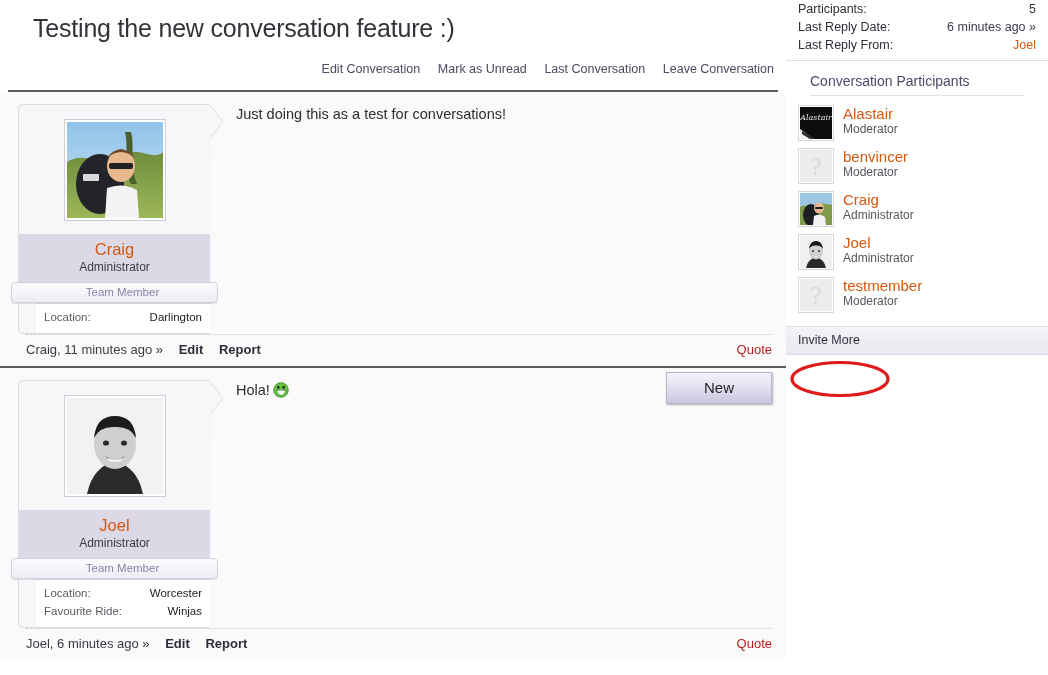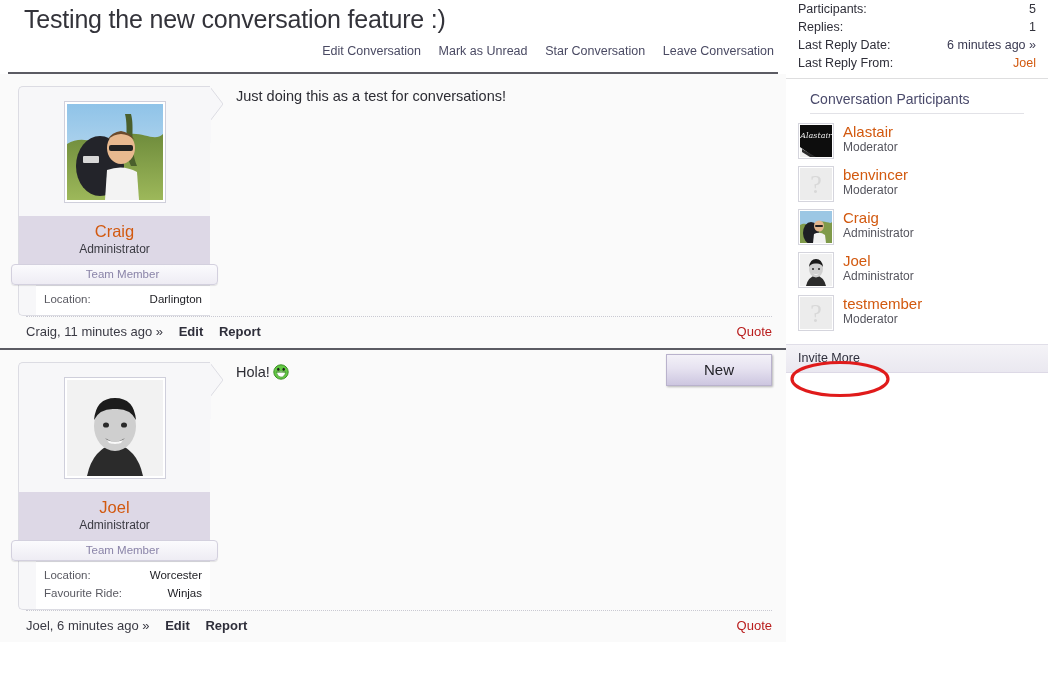--- a/index.html
+++ b/index.html
@@ -28,21 +28,21 @@
     position: absolute;
     left: 0; top: 0;
     width: 786px;
     height: 675px;
   }
 
   .title {
     font-size: 25px;
     font-weight: normal;
     color: #33333a;
-    margin: 0;
+    margin: 9px;
     padding: 5px 0 0 24px;
     letter-spacing: -0.2px;
   }
 
   .actions-row {
     text-align: right;
     padding: 9px 12px 0 0;
     white-space: nowrap;
   }
   .actions-row a {
@@ -309,21 +309,21 @@
 
 <div class="page">
 
   <div class="main-col">
 
     <h1 class="title">Testing the new conversation feature :)</h1>
 
     <div class="actions-row">
       <a href="#">Edit Conversation</a>
       <a href="#">Mark as Unread</a>
-      <a href="#">Star Conversation</a>
+      <a href="#">Last Conversation</a>
       <a href="#">Leave Conversation</a>
     </div>
 
     <div class="top-rule"></div>
 
     <div class="post">
       <div class="post-inner">
 
         <div class="user-card">
           <div class="user-card-box">
@@ -457,24 +457,20 @@
   </div>
 
   <div class="sidebar">
 
     <div class="info-table">
       <div class="info-row">
         <span class="info-label">Participants:</span>
         <span class="info-value">5</span>
       </div>
       <div class="info-row">
-        <span class="info-label">Replies:</span>
-        <span class="info-value">1</span>
-      </div>
-      <div class="info-row">
         <span class="info-label">Last Reply Date:</span>
         <span class="info-value link">6 minutes ago »</span>
       </div>
       <div class="info-row">
         <span class="info-label">Last Reply From:</span>
         <span class="info-value user">Joel</span>
       </div>
     </div>
     <div class="info-rule"></div>
 

